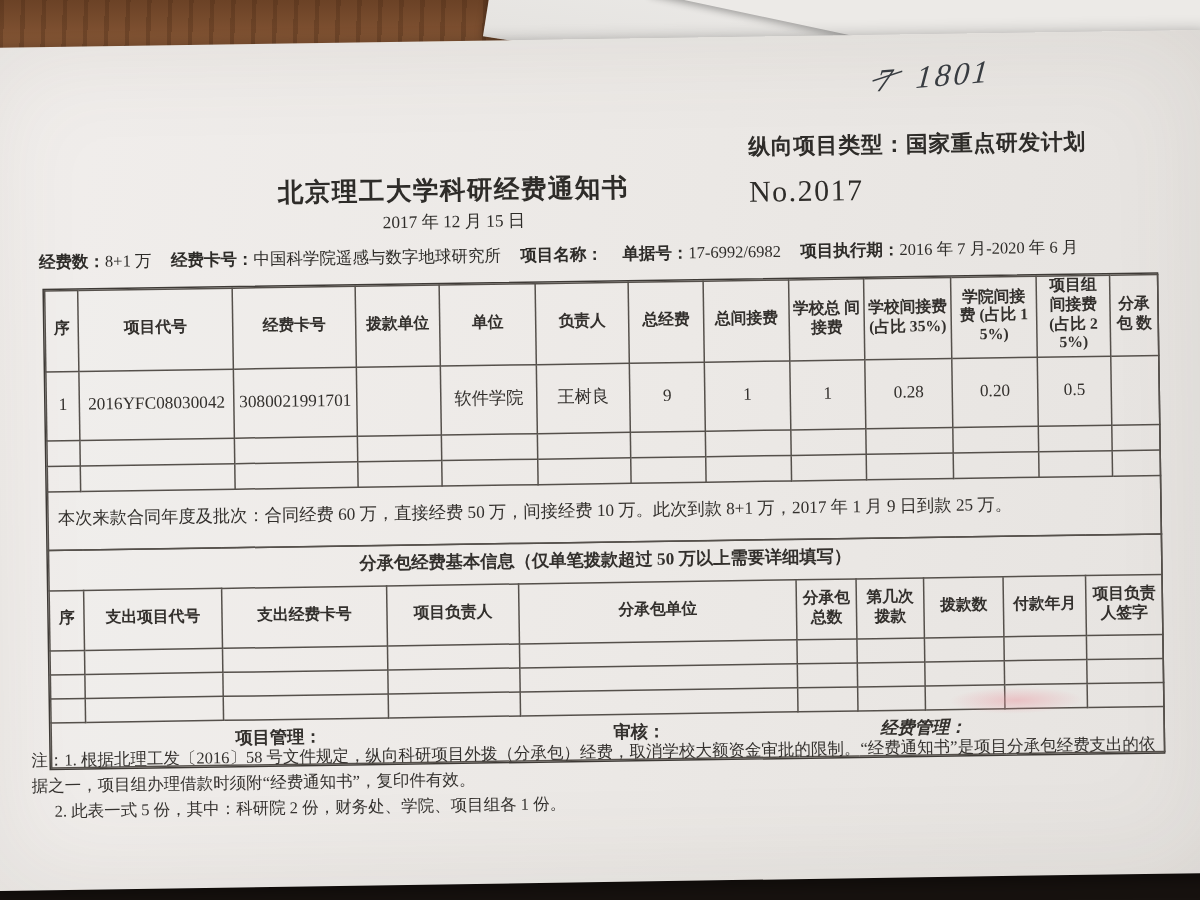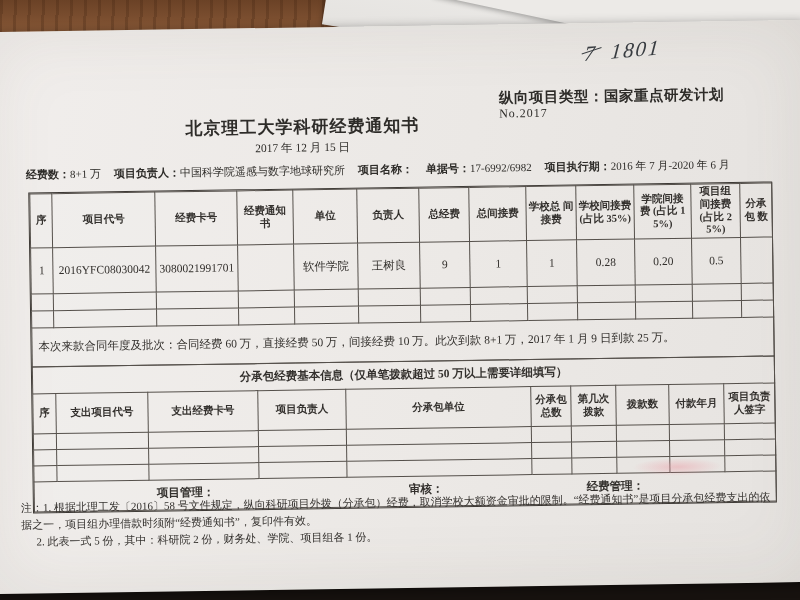--- a/index.html
+++ b/index.html
@@ -38,21 +38,21 @@
     font-style:italic;color:#383c41;
     font-size:21px;letter-spacing:2px;
     transform:rotate(-4deg) skewX(-10deg);
   }
   .hw .mark{position:relative;margin-right:14px;display:inline-block;}
   .hw .mark::after{
     content:"";position:absolute;left:-3px;top:9px;width:20px;height:0;
     border-top:1.6px solid #383c41;transform:rotate(-14deg);
   }
   .project-type{position:absolute;top:64px;left:512px;font-weight:bold;font-size:14.5px;letter-spacing:.5px;}
-  .doc-number{position:absolute;top:82px;left:512px;font-size:12px;letter-spacing:1px;}
+  .doc-number{position:absolute;top:93px;left:512px;font-size:20px;letter-spacing:1px;}
   .title{position:absolute;top:88px;left:150px;width:330px;text-align:center;font-weight:bold;font-size:17px;letter-spacing:1px;}
   .date{position:absolute;top:113px;left:150px;width:330px;text-align:center;font-size:11.5px;}
   .info-line{
     position:absolute;top:136px;left:38px;width:752px;
     display:flex;gap:13px;font-size:11px;white-space:nowrap;
   }
   .info-line b{font-weight:bold;}
   .form{position:absolute;top:161px;left:40px;width:742px;border:1.5px solid #3e3a36;background:rgba(255,255,255,.06);}
   table{border-collapse:collapse;width:100%;table-layout:fixed;}
   .sub{margin-top:-1px;}
@@ -65,21 +65,21 @@
   tr.hdr{height:54px;}
   tr.data{height:46px;}
   tr.data td{font-size:11.5px;}
   tr.empty{height:17px;}
   tr.note-row td{height:32px;text-align:left;padding:3px 6px;font-size:11.5px;word-break:normal;}
   tr.sec-title td{height:24px;font-weight:bold;font-size:11.5px;}
   tr.sub-hdr{height:40px;}
   tr.sub-empty{height:16px;}
   tr.sig td{height:27px;position:relative;}
   .sig span{position:absolute;top:6px;font-weight:bold;font-size:11.5px;white-space:nowrap;}
-  .sig .s0{left:16.5%;text-align:center;} .sig .s1{left:50.5%;} .sig .s2{left:74.5%;}
+  .sig .s0{left:16.5%;text-align:center;} .sig .s1{left:50.5%;} .sig .s2{left:74.5%;font-style:italic;}
   .pink-smudge{
     position:absolute;top:436px;left:640px;width:90px;height:18px;border-radius:50%;
     background:radial-gradient(ellipse,rgba(235,150,160,.45),rgba(235,150,160,0) 70%);
   }
   .notes{position:absolute;top:468px;left:28px;width:752px;font-size:11px;line-height:1.55;color:#35322f;}
   .notes p{margin:0;}
   .notes .n2{padding-left:15px;}
 </style>
 </head>
 <body>
@@ -94,21 +94,21 @@
     <span class="mark">7</span><span>1801</span>
   </div>
 
   <div class="project-type">纵向项目类型：国家重点研发计划</div>
   <div class="title">北京理工大学科研经费通知书</div>
   <div class="doc-number">No.2017</div>
   <div class="date">2017 年 12 月 15 日</div>
 
   <div class="info-line">
     <span><b>经费数：</b><span>8+1 万</span></span>
-    <span><b>项目负责人：</b><span>中国科学院遥感与数字地球研究所</span></span>
+    <span><b>经费卡号：</b><span>中国科学院遥感与数字地球研究所</span></span>
     <span><b>项目名称：</b><span></span></span>
     <span><b>单据号：</b><span>17-6992/6982</span></span>
     <span><b>项目执行期：</b><span>2016 年 7 月-2020 年 6 月</span></span>
   </div>
 
   <div class="form">
     <table class="main">
       <colgroup>
         <col style="width:22px">
           <col style="width:103px">
@@ -122,21 +122,21 @@
           <col style="width:58px">
           <col style="width:57px">
           <col style="width:49px">
           <col style="width:32px">
       </colgroup>
       <tbody>
           <tr class="hdr">
         <th>序</th>
         <th>项目代号</th>
         <th>经费卡号</th>
-        <th>经费通知书</th>
+        <th>拨款单位</th>
         <th>单位</th>
         <th>负责人</th>
         <th>总经费</th>
         <th>总间接费</th>
         <th>学校总 间接费</th>
         <th>学校间接费 (占比 35%)</th>
         <th>学院间接费 (占比 15%)</th>
         <th>项目组 间接费 (占比 25%)</th>
         <th>分承包 数</th>
       </tr>

